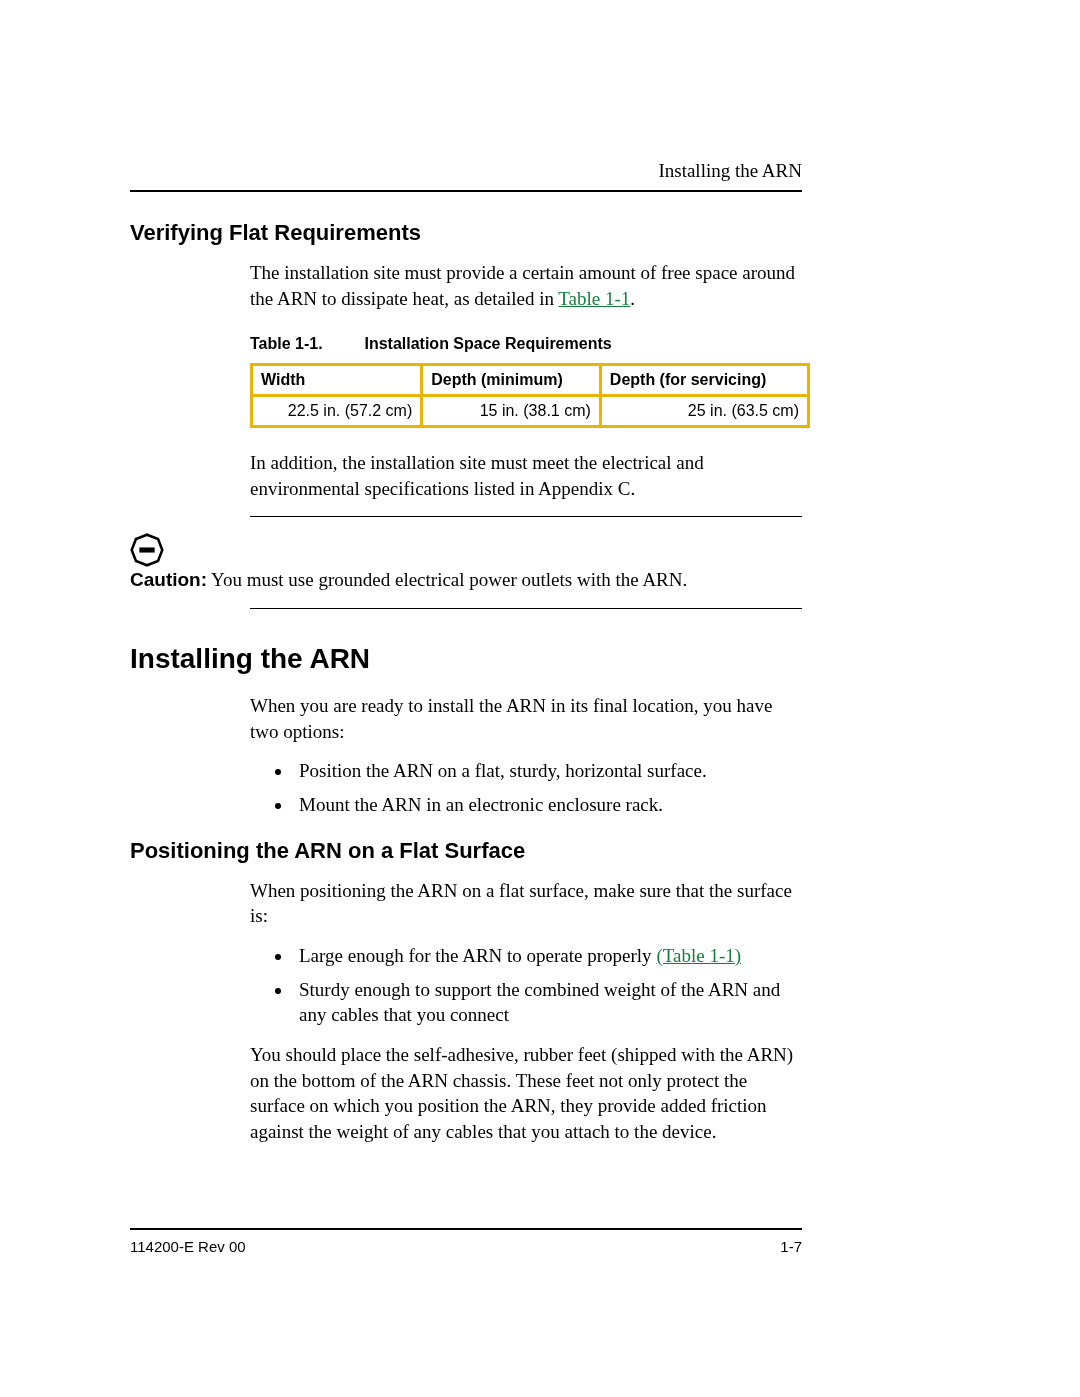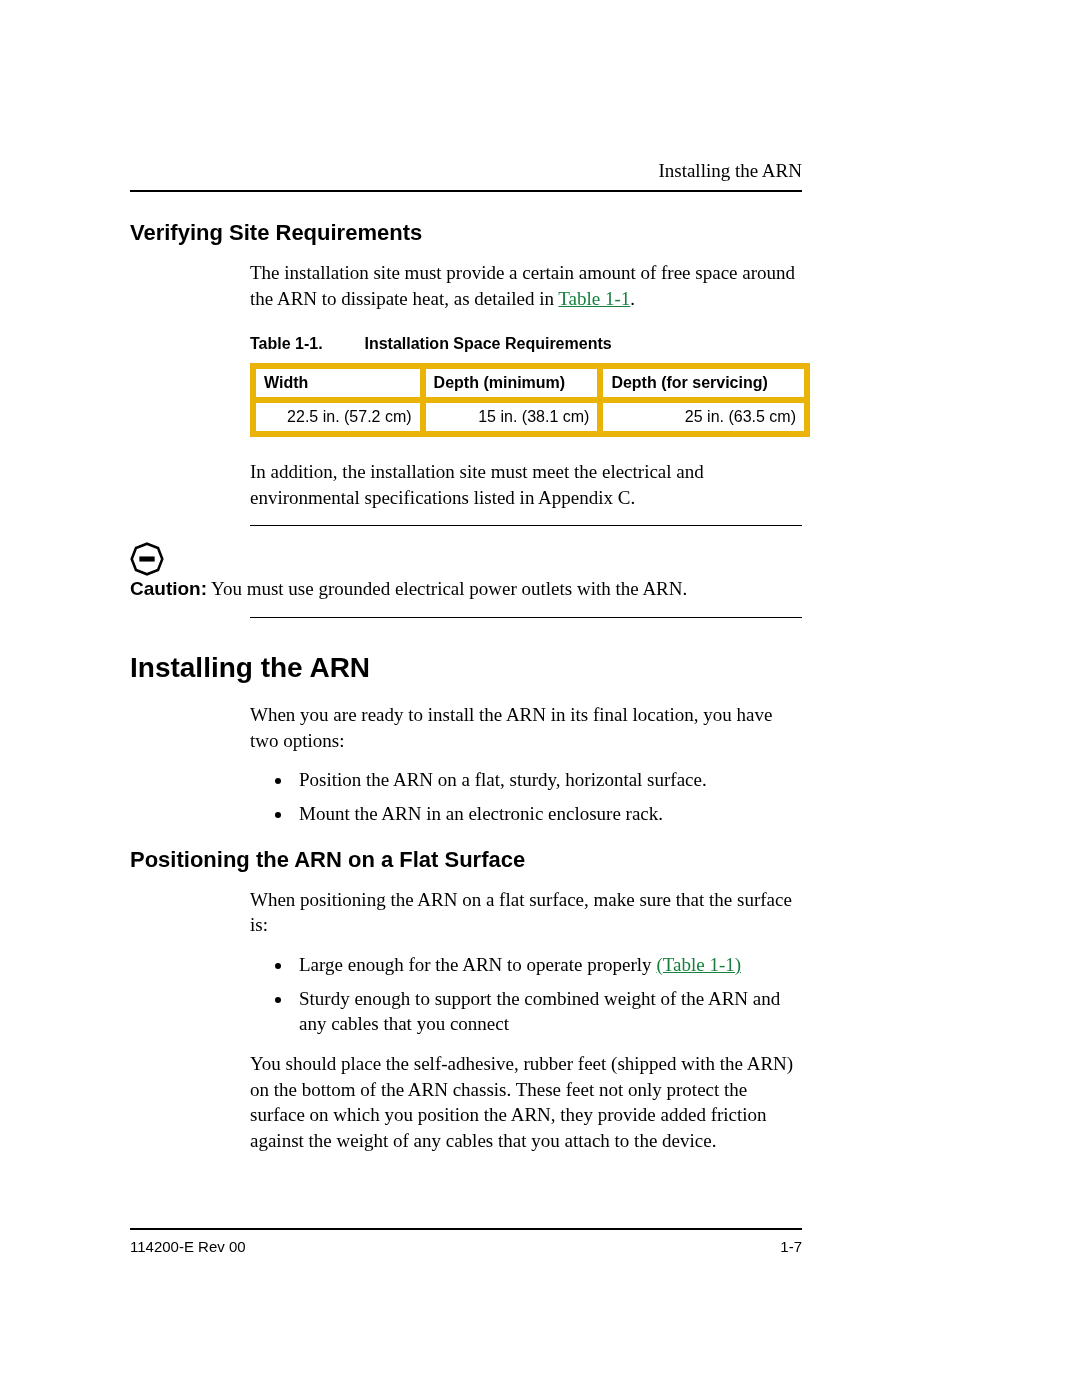--- a/index.html
+++ b/index.html
@@ -59,21 +59,21 @@
   .table-caption .label {
     display: inline-block;
     width: 110px;
   }
   table.spec {
     border-collapse: collapse;
     width: 560px;
     margin-bottom: 22px;
   }
   table.spec th, table.spec td {
-    border: 6px solid #eab308;
+    border: 3px solid #eab308;
     padding: 5px 8px;
     text-align: left;
     font-size: 16px;
   }
   table.spec th {
     font-family: Arial, Helvetica, sans-serif;
     font-weight: bold;
   }
   table.spec td {
     font-family: Arial, Helvetica, sans-serif;
@@ -134,21 +134,21 @@
   }
 </style>
 </head>
 <body>
 
 <div class="page">
 
   <div class="running-header">Installing the ARN</div>
   <hr class="header-rule">
 
-  <h2 class="section-h2">Verifying Site Requirements</h2>
+  <h2 class="section-h2">Verifying Flat Requirements</h2>
 
   <div class="body-indent">
     <p class="body-p">
       <span>The installation site must provide a certain amount of free space around the ARN to dissipate heat, as detailed in </span><a href="#" class="link">Table 1-1</a><span>.</span>
     </p>
 
     <div class="table-caption">
       <span class="label">Table 1-1.</span>
       <span>Installation Space Requirements</span>
     </div>

